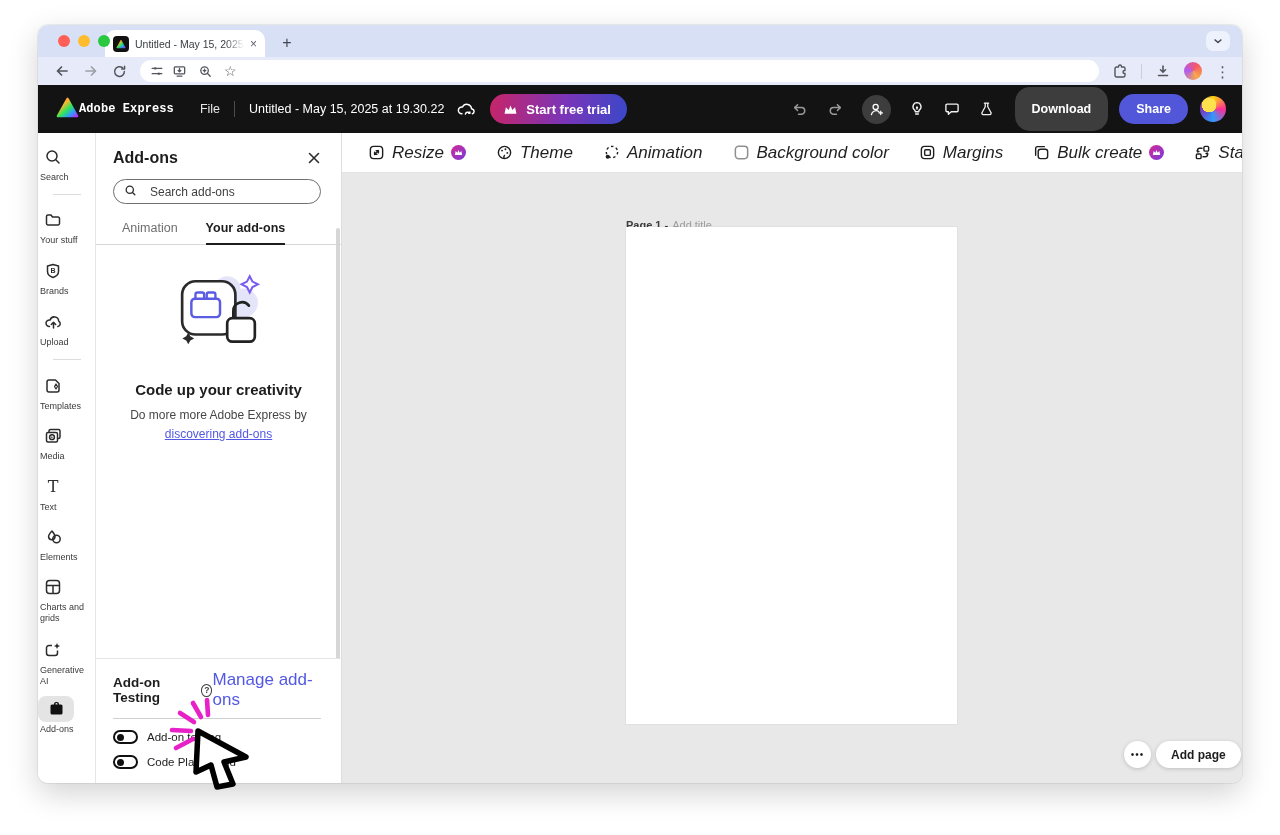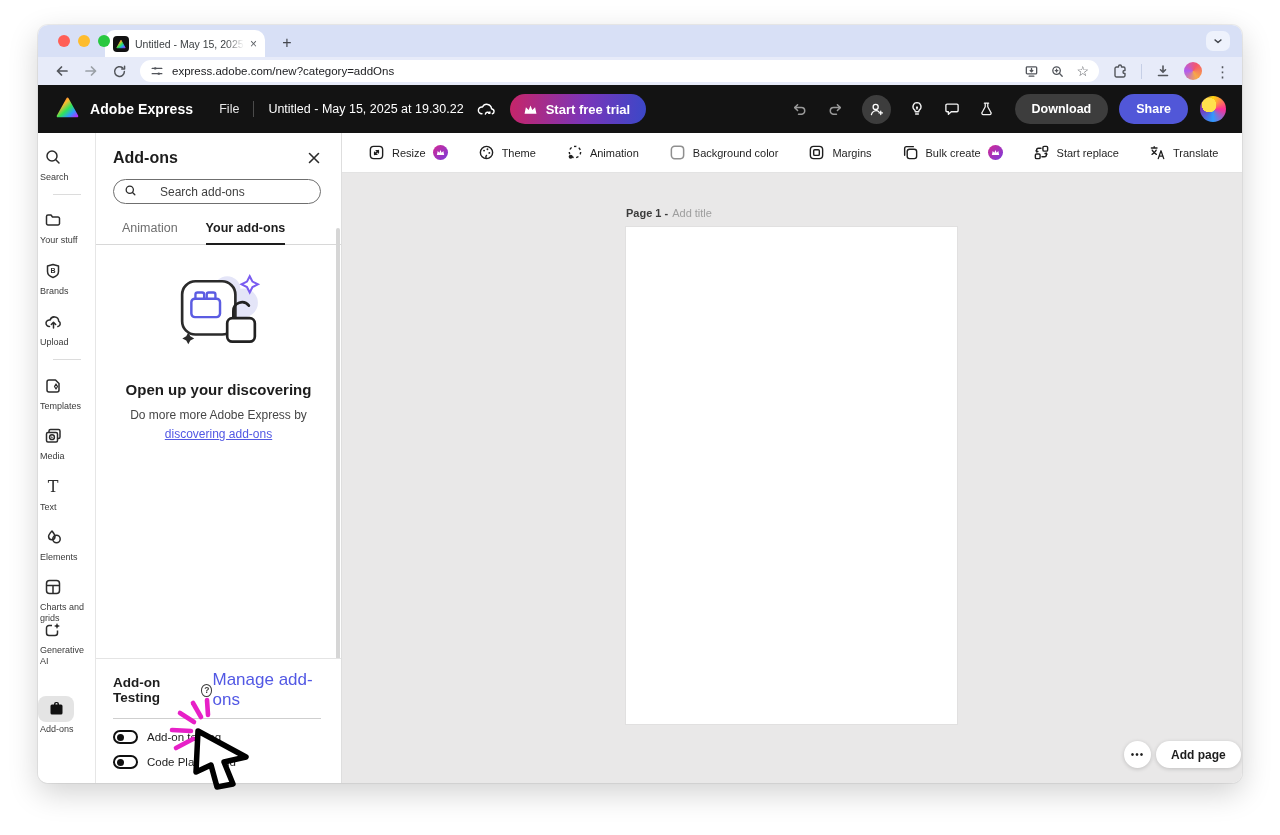--- a/index.html
+++ b/index.html
@@ -28,54 +28,54 @@
   .urlbar svg { display:block; }
   .omnibox { flex:1; height:22px; background:#fff; border-radius:12px; display:flex; align-items:center; padding:0 10px; gap:8px; color:#3c4043; }
   .omni-url { font-size:11.5px; color:#202124; flex:1; white-space:nowrap; overflow:hidden; }
   .omni-right { display:flex; align-items:center; gap:11px; color:#45494f; }
   .glyph { font-size:14px; line-height:1; }
   .vsep { width:1px; height:15px; background:#c6cfe6; }
   .chrome-avatar { width:18px; height:18px; border-radius:50%; background:conic-gradient(from 30deg,#f5576c,#f8a948,#b05cf0,#f5576c); }
 
   
   .appbar { height:48px; background:#131313; display:flex; align-items:center; padding:0 16px 0 18px; color:#fff; }
-  .brand { font-size:14px; font-weight:700; margin-left:11px; letter-spacing:.1px; }
+  .brand { font-size:12px; font-weight:700; letter-spacing:.1px;font-family:Liberation Mono, monospace; }
   .menu-file { font-size:12.5px; color:#e8e8e8; margin-left:26px; }
   .ab-sep { width:1px; height:16px; background:#4b4b4b; margin:0 14px; }
   .doc-title { font-size:12.5px; color:#fff; }
   .cloud { margin-left:12px; color:#fff; display:flex; }
   .trial-btn { margin-left:13px; height:30px; border-radius:15px; padding:0 16px 0 13px; display:flex; align-items:center; gap:8px;
                background:linear-gradient(95deg,#c72568 0%,#7a35b9 55%,#3a48c8 100%); color:#fff; font-size:13px; font-weight:700; }
   .ab-spacer { flex:1; }
   .ab-icons { display:flex; align-items:center; gap:17px; }
   .ico-dim { color:#9a9a9a; display:flex; }
   .ico-lite { color:#f2f2f2; display:flex; }
   .person-circ { width:29px; height:29px; border-radius:50%; background:#3d3d3d; display:flex; align-items:center; justify-content:center; color:#fff; }
-  .dl-btn { height:30px; border-radius:15px; background:#3d3d3d; color:#fff; font-size:12.5px; font-weight:700; padding:0 17px; display:flex; align-items:center; margin-left:20px; }
+  .dl-btn { height:44px; border-radius:15px; background:#3d3d3d; color:#fff; font-size:12.5px; font-weight:700; padding:0 17px; display:flex; align-items:center; margin-left:20px; }
   .share-btn { height:30px; border-radius:15px; background:#5157d8; color:#fff; font-size:12.5px; font-weight:700; padding:0 17px; display:flex; align-items:center; margin-left:11px; }
   .user-avatar { width:26px; height:26px; border-radius:50%; margin-left:12px;
                  background:radial-gradient(circle at 35% 35%, #ffe14d 0 30%, transparent 31%), conic-gradient(from 0deg,#ffd60a,#ff2d95,#2d9bff,#7a35b9,#ffd60a); }
 
   
   .main { display:flex; height:650px; }
 
   
   .rail { width:58px; background:#fff; border-right:1px solid #e6e6e6; position:relative; flex:none; }
   .rail-item { position:absolute; width:52px; color:#2c2c2c; }
   .rail-item .ricon { display:inline-flex; width:30px; height:22px; align-items:center; justify-content:center; border-radius:8px; }
   .rail-item .rlabel { display:block; font-size:9px; color:#3a3a3a; margin-top:2px; line-height:1.25; padding:0 2px; }
   .rail-item.active .ricon { background:#e4e4e4; width:36px; height:26px; }
   .rail-div { position:absolute; left:15px; width:28px; border-top:1px solid #dcdcdc; }
 
   
   .panel { width:246px; background:#fff; border-right:1px solid #dedede; position:relative; flex:none; }
   .panel-head { display:flex; align-items:center; justify-content:space-between; margin:16px 20px 0 17px; }
   .panel-title { font-size:16px; font-weight:700; color:#1d1d1d; }
   .panel-close { color:#2c2c2c; display:flex; }
-  .search-box { margin:12px 20px 0 17px; height:25px; border:1.6px solid #6f6f6f; border-radius:13px; display:flex; align-items:center; padding:0 10px; gap:23px; color:#2c2c2c; }
+  .search-box { margin:12px 20px 0 17px; height:25px; border:1.6px solid #6f6f6f; border-radius:13px; display:flex; align-items:center; padding:0 10px; gap:13px; color:#2c2c2c; }
   .search-box input { border:none; outline:none; font-size:12px; color:#1d1d1d; width:100%; font-family:"Liberation Sans",sans-serif; background:transparent; }
   .search-box input::placeholder { color:#3f3f3f; }
   .tabs { display:flex; gap:28px; margin-top:17px; padding:0 20px 0 26px; border-bottom:1px solid #d8d8d8; }
   .ptab { font-size:12.5px; color:#6e6e6e; padding-bottom:8px; }
   .ptab.active { color:#1d1d1d; font-weight:700; border-bottom:2.5px solid #1d1d1d; margin-bottom:-1.5px; }
   .empty { text-align:center; margin-top:24px; }
   .empty-head { font-size:15px; font-weight:700; color:#1d1d1d; margin-top:22px; }
   .empty-line { font-size:12px; color:#464646; margin-top:9px; line-height:1.45; }
   .empty-link { font-size:12px; color:#5258e4; text-decoration:underline; display:inline-block; margin-top:2px; }
   .panel-thumb { position:absolute; right:1px; top:95px; width:4px; height:555px; border-radius:2px; background:#d6d6d6; }
@@ -87,26 +87,26 @@
   .manage-link { font-size:17px; color:#5258e4; }
   .testing-div { border-top:1px solid #cfcfcf; margin-top:8px; }
   .toggle-row { display:flex; align-items:center; gap:9px; margin-top:11px; }
   .tgl { width:25px; height:14px; border:2px solid #101010; border-radius:8px; position:relative; background:#fff; flex:none; }
   .tgl::after { content:""; position:absolute; left:1.5px; top:1.5px; width:7px; height:7px; border-radius:50%; background:#101010; }
   .toggle-label { font-size:11.5px; color:#1d1d1d; }
 
   
   .rightcol { flex:1; display:flex; flex-direction:column; }
   .ctxbar { height:40px; background:#fff; border-bottom:1px solid #e3e3e3; display:flex; align-items:center; padding:0 34px 0 26px; gap:30px; }
-  .ctx-item { display:flex; align-items:center; gap:7px; font-size:11px; color:#1f1f1f; white-space:nowrap; }
+  .ctx-item { display:flex; align-items:center; gap:7px; font-size:17px; color:#1f1f1f; white-space:nowrap;font-style:italic; }
   .ctx-item svg { display:block; color:#1f1f1f; }
   .crown-badge { width:15px; height:15px; border-radius:50%; background:linear-gradient(135deg,#d42994,#7a3bdc); display:flex; align-items:center; justify-content:center; }
 
   .canvas { flex:1; background:#e9e8e8; position:relative; }
-  .page-label { position:absolute; left:284px; top:34px; font-size:11px; }
+  .page-label { position:absolute; left:284px; top:46px; font-size:11px; }
   .page-label b { color:#3c3c3c; font-weight:700; }
   .page-label span { color:#9e9e9e; margin-left:4px; }
   .page { position:absolute; left:284px; top:54px; width:331px; height:497px; background:#fff; box-shadow:0 0 0 1px rgba(0,0,0,.03); }
   .more-btn { position:absolute; left:782px; bottom:15px; width:27px; height:27px; border-radius:50%; background:#fff; box-shadow:0 1px 4px rgba(0,0,0,.18);
               display:flex; align-items:center; justify-content:center; font-size:10px; letter-spacing:1px; color:#1d1d1d; }
   .addpage-btn { position:absolute; left:814px; bottom:15px; height:27px; border-radius:14px; background:#fff; box-shadow:0 1px 4px rgba(0,0,0,.18);
                  display:flex; align-items:center; padding:0 15px; font-size:12px; font-weight:700; color:#1d1d1d; }
 
   
   .cursor-annot { position:absolute; left:160px; top:690px; width:130px; height:115px; z-index:60; pointer-events:none; }
@@ -166,21 +166,20 @@
         </svg>
       </span>
     <div class="omnibox">
       <span>
           <svg width="14" height="14" viewBox="0 0 16 16" fill="none" stroke="#53565c" stroke-width="1.5" stroke-linecap="round">
             <path d="M2.5 5h11M2.5 11h11"></path>
             <circle cx="6" cy="5" r="1.4" fill="#53565c" stroke="none"></circle>
             <circle cx="10" cy="11" r="1.4" fill="#53565c" stroke="none"></circle>
           </svg>
         </span>
-      <span class="omni-url">express.adobe.com/new?category=addOns</span>
       <span class="omni-right">
         <span>
             <svg width="15" height="15" viewBox="0 0 16 16" fill="none" stroke="#53565c" stroke-width="1.4" stroke-linecap="round" stroke-linejoin="round">
               <rect x="2.5" y="3" width="11" height="7.5" rx="1"></rect>
               <path d="M8 4.8v3.4M6.6 7 8 8.4 9.4 7M5.5 13h5"></path>
             </svg>
           </span>
         <span>
             <svg width="15" height="15" viewBox="0 0 16 16" fill="none" stroke="#53565c" stroke-width="1.4" stroke-linecap="round">
               <circle cx="7" cy="7" r="4"></circle>
@@ -357,21 +356,21 @@
       </div>
       <div class="rail-item" style="top:443px">
         <span class="ricon">
             <svg width="18" height="18" viewBox="0 0 18 18" fill="none" stroke="#2c2c2c" stroke-width="1.5" stroke-linejoin="round">
               <rect x="2.5" y="2.5" width="13" height="13" rx="3"></rect>
               <path d="M2.5 7.5h13M9 7.5v8"></path>
             </svg>
           </span>
         <span class="rlabel">Charts and grids</span>
       </div>
-      <div class="rail-item" style="top:486px">
+      <div class="rail-item" style="top:506px">
         <span class="ricon">
             <svg width="19" height="18" viewBox="0 0 19 18" fill="none" stroke="#2c2c2c" stroke-width="1.5" stroke-linejoin="round">
               <path d="M13.5 9.5V12a2.5 2.5 0 0 1-2.5 2.5H5A2.5 2.5 0 0 1 2.5 12V7A2.5 2.5 0 0 1 5 4.5h3"></path>
               <path d="M13 2l.9 2.1L16 5l-2.1.9L13 8l-.9-2.1L10 5l2.1-.9z" fill="#2c2c2c" stroke="none"></path>
             </svg>
           </span>
         <span class="rlabel">Generative AI</span>
       </div>
       <div class="rail-item active" style="top:563px">
         <span class="ricon">
@@ -411,21 +410,21 @@
             <circle cx="60" cy="42" r="16" fill="#e4e5f8"></circle>
           <rect x="14" y="12" width="52" height="52" rx="13" fill="#fff" stroke="#2b2b2b" stroke-width="2.6"></rect>
           <rect x="27" y="23" width="8.5" height="8" rx="2" fill="none" stroke="#5b5ce2" stroke-width="2.3"></rect>
           <rect x="38" y="23" width="8.5" height="8" rx="2" fill="none" stroke="#5b5ce2" stroke-width="2.3"></rect>
           <rect x="23" y="29" width="28" height="18" rx="3.5" fill="#fff" stroke="#5b5ce2" stroke-width="2.4"></rect>
           <path d="M64 48v-7a8.5 8.5 0 0 1 15.2-5.2" fill="none" stroke="#222" stroke-width="2.6" stroke-linecap="round"></path>
           <rect x="58" y="48" width="27" height="23" rx="5" fill="#fff" stroke="#222" stroke-width="2.6"></rect>
           <path d="M80 7l2.7 5.3L88 15l-5.3 2.7L80 23l-2.7-5.3L72 15l5.3-2.7z" fill="#fff" stroke="#7a5cf0" stroke-width="2"></path>
           <path d="M20 62l2 3.8 3.8 2-3.8 2-2 3.8-2-3.8-3.8-2 3.8-2z" fill="#2b2b2b"></path>
         </svg>
-        <div class="empty-head">Open up your discovering</div>
+        <div class="empty-head">Code up your creativity</div>
         <div class="empty-line">Do more more Adobe Express by</div>
         <a class="empty-link">discovering add-ons</a>
       </div>
 
       <div class="panel-thumb"></div>
 
       <div class="testing">
         <div class="testing-head">
           <span class="testing-title">
             <span>Add-on Testing</span>

